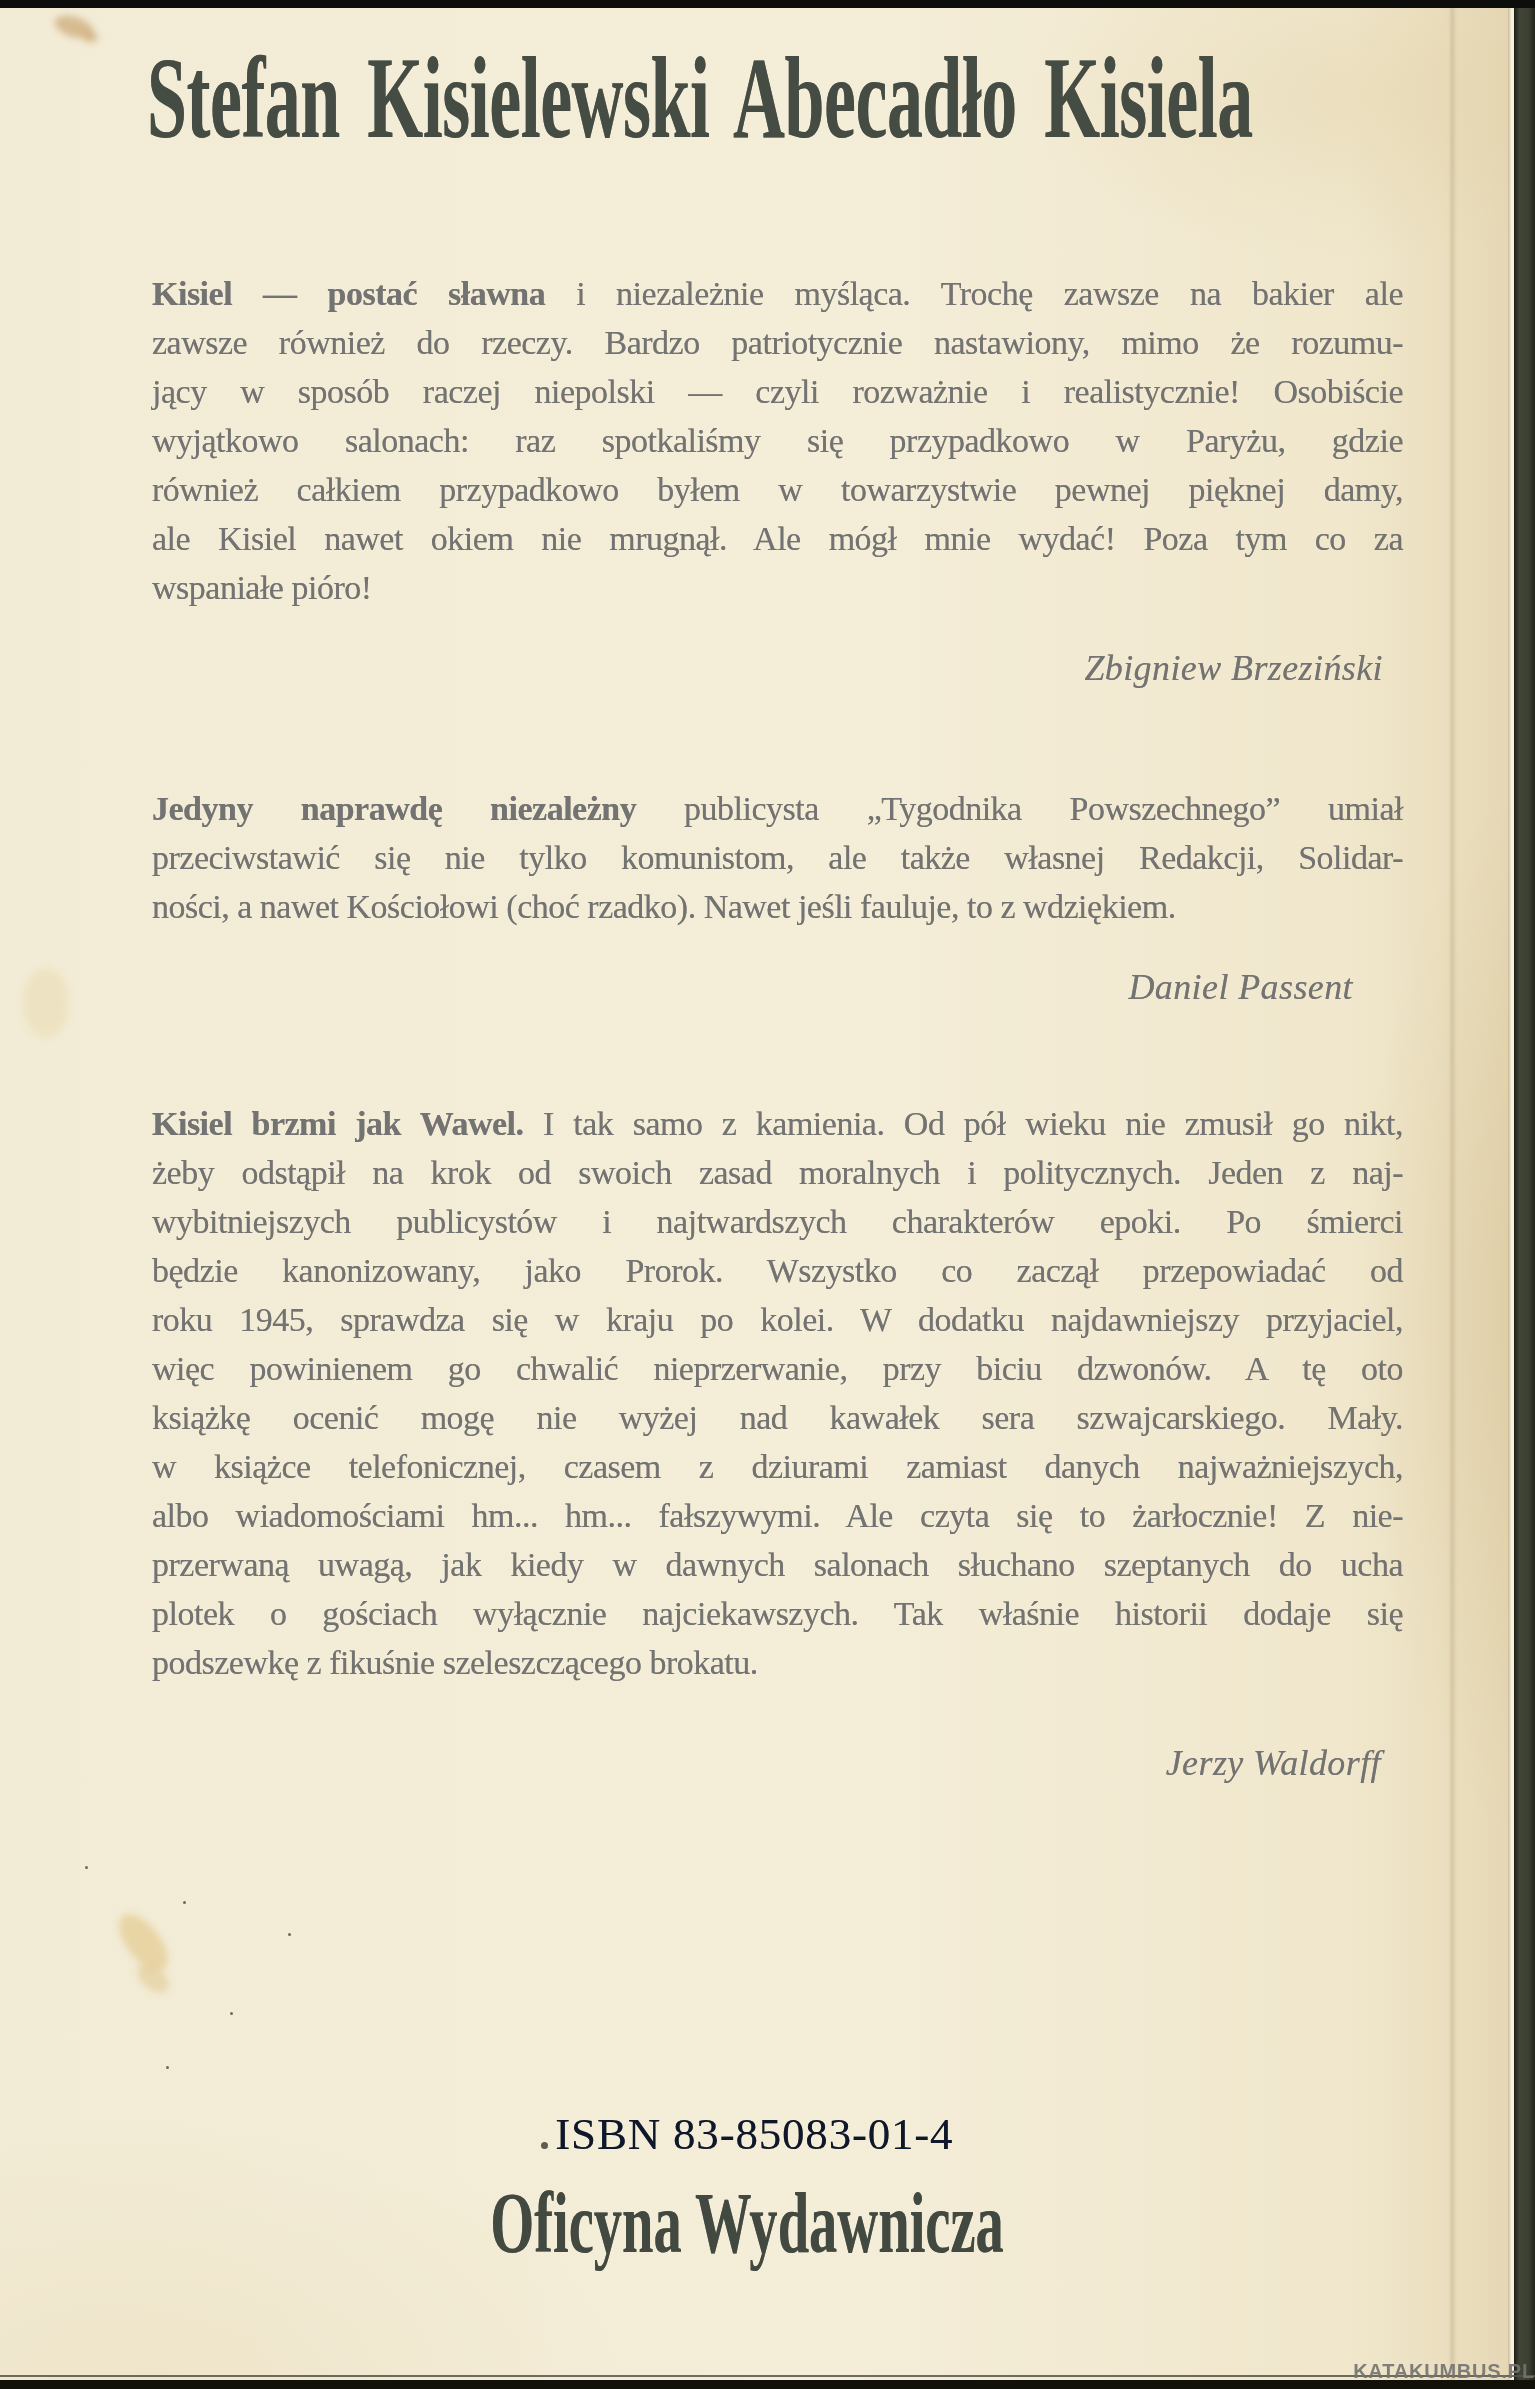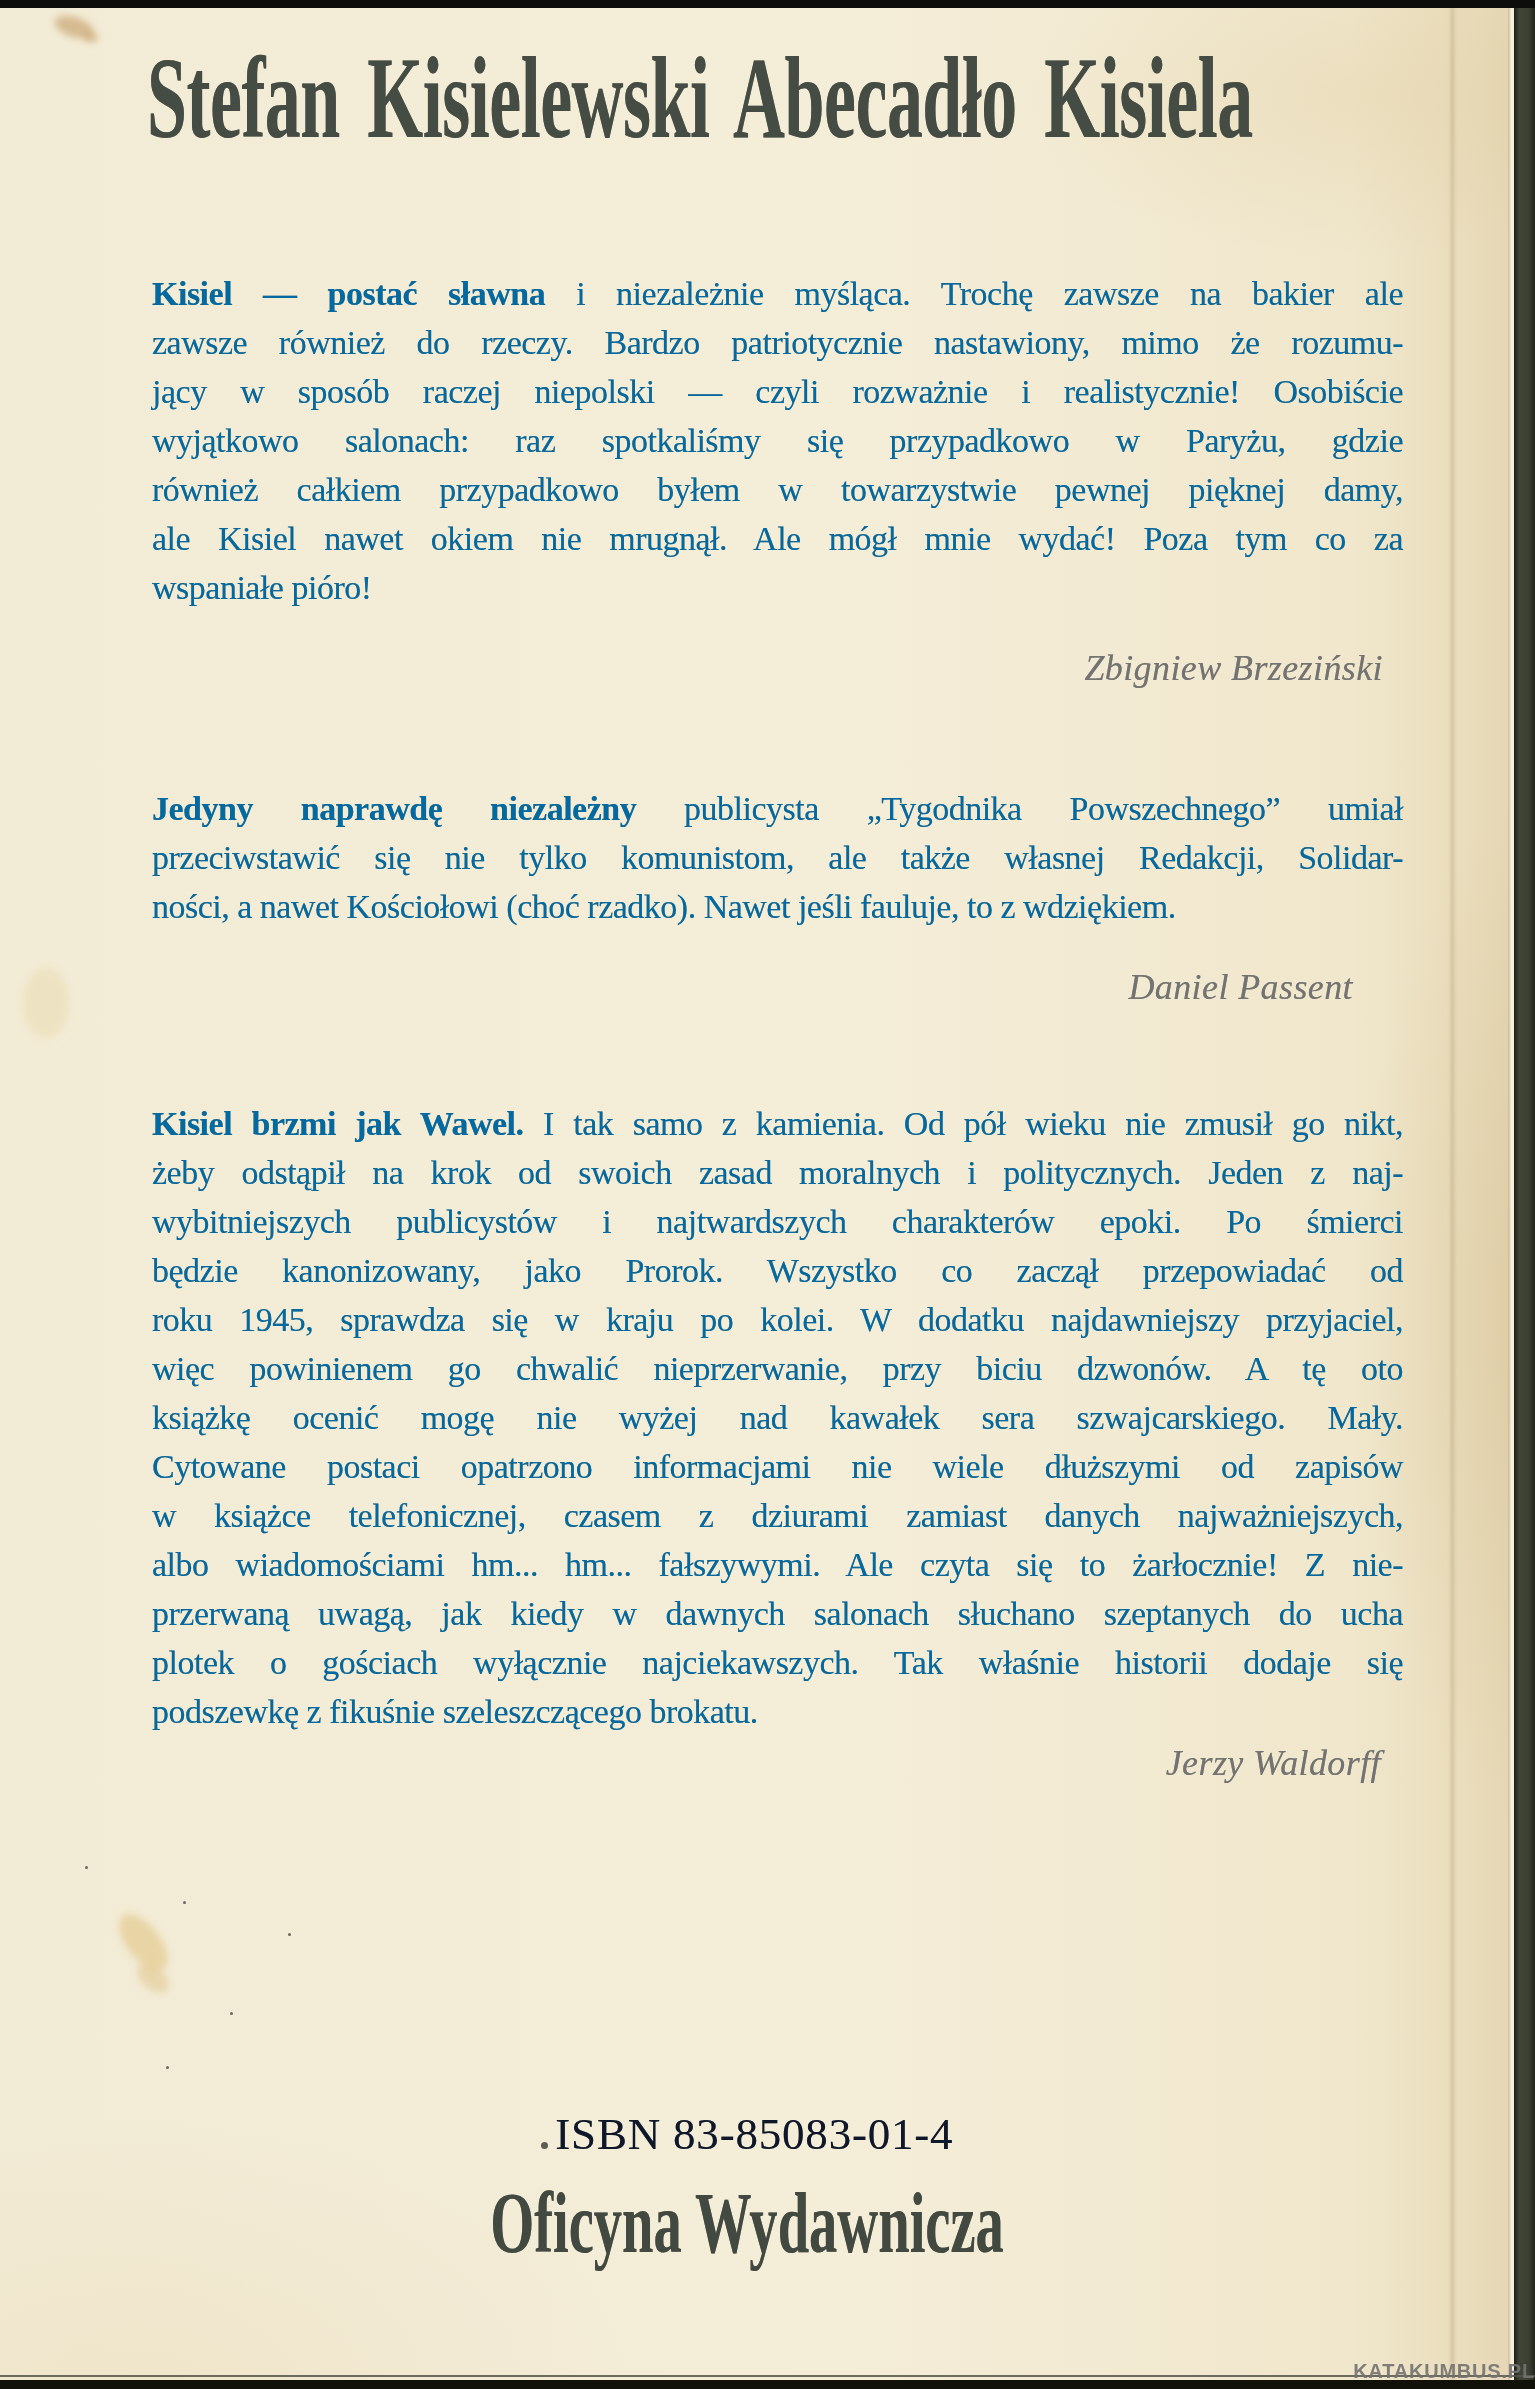--- a/index.html
+++ b/index.html
@@ -50,21 +50,21 @@
   
   .title{
     position:absolute;left:147px;top:40px;margin:0;
     font-size:116px;line-height:1.0;font-weight:700;
     color:#454c44;white-space:nowrap;word-spacing:.14em;letter-spacing:-0.8px;
     transform:scaleX(.62);transform-origin:left top;
     text-shadow:0 0 0.8px rgba(69,76,68,.6);
   }
 
   
-  .quote{position:absolute;left:152px;width:1251px;color:#0369a1;}
+  .quote{position:absolute;left:152px;width:1251px;color:#737373;}
   .q1{top:269px;} .q2{top:784px;} .q3{top:1099px;}
   .bline{
     font-size:34px;line-height:49px;height:49px;letter-spacing:-0.5px;
     text-align:justify;text-align-last:justify;white-space:normal;
     text-shadow:0 0 0.4px rgba(63,68,58,.5);
   }
   .bline.lastline{text-align-last:left;}
   .lead{font-weight:700;}
 
   .sig{
@@ -147,21 +147,20 @@
   <div class="sig sig2">Daniel Passent</div>
 
   <section class="quote q3">
     <div class="bline"><b class="lead">Kisiel brzmi jak Wawel.</b> <span>I tak samo z kamienia. Od pół wieku nie zmusił go nikt,</span></div>
     <div class="bline">żeby odstąpił na krok od swoich zasad moralnych i politycznych. Jeden z naj-</div>
     <div class="bline">wybitniejszych publicystów i najtwardszych charakterów epoki. Po śmierci</div>
     <div class="bline">będzie kanonizowany, jako Prorok. Wszystko co zaczął przepowiadać od</div>
     <div class="bline">roku 1945, sprawdza się w kraju po kolei. W dodatku najdawniejszy przyjaciel,</div>
     <div class="bline">więc powinienem go chwalić nieprzerwanie, przy biciu dzwonów. A tę oto</div>
     <div class="bline">książkę ocenić mogę nie wyżej nad kawałek sera szwajcarskiego. Mały.</div>
-    <div class="bline">Cytowane postaci opatrzono informacjami nie wiele dłuższymi od zapisów</div>
     <div class="bline">w książce telefonicznej, czasem z dziurami zamiast danych najważniejszych,</div>
     <div class="bline">albo wiadomościami hm... hm... fałszywymi. Ale czyta się to żarłocznie! Z nie-</div>
     <div class="bline">przerwaną uwagą, jak kiedy w dawnych salonach słuchano szeptanych do ucha</div>
     <div class="bline">plotek o gościach wyłącznie najciekawszych. Tak właśnie historii dodaje się</div>
     <div class="bline lastline">podszewkę z fikuśnie szeleszczącego brokatu.</div>
   </section>
   <div class="sig sig3">Jerzy Waldorff</div>
 
   <div class="isbn-wrap">
     <span class="ink-dot"></span><span class="isbn">ISBN 83-85083-01-4</span>

